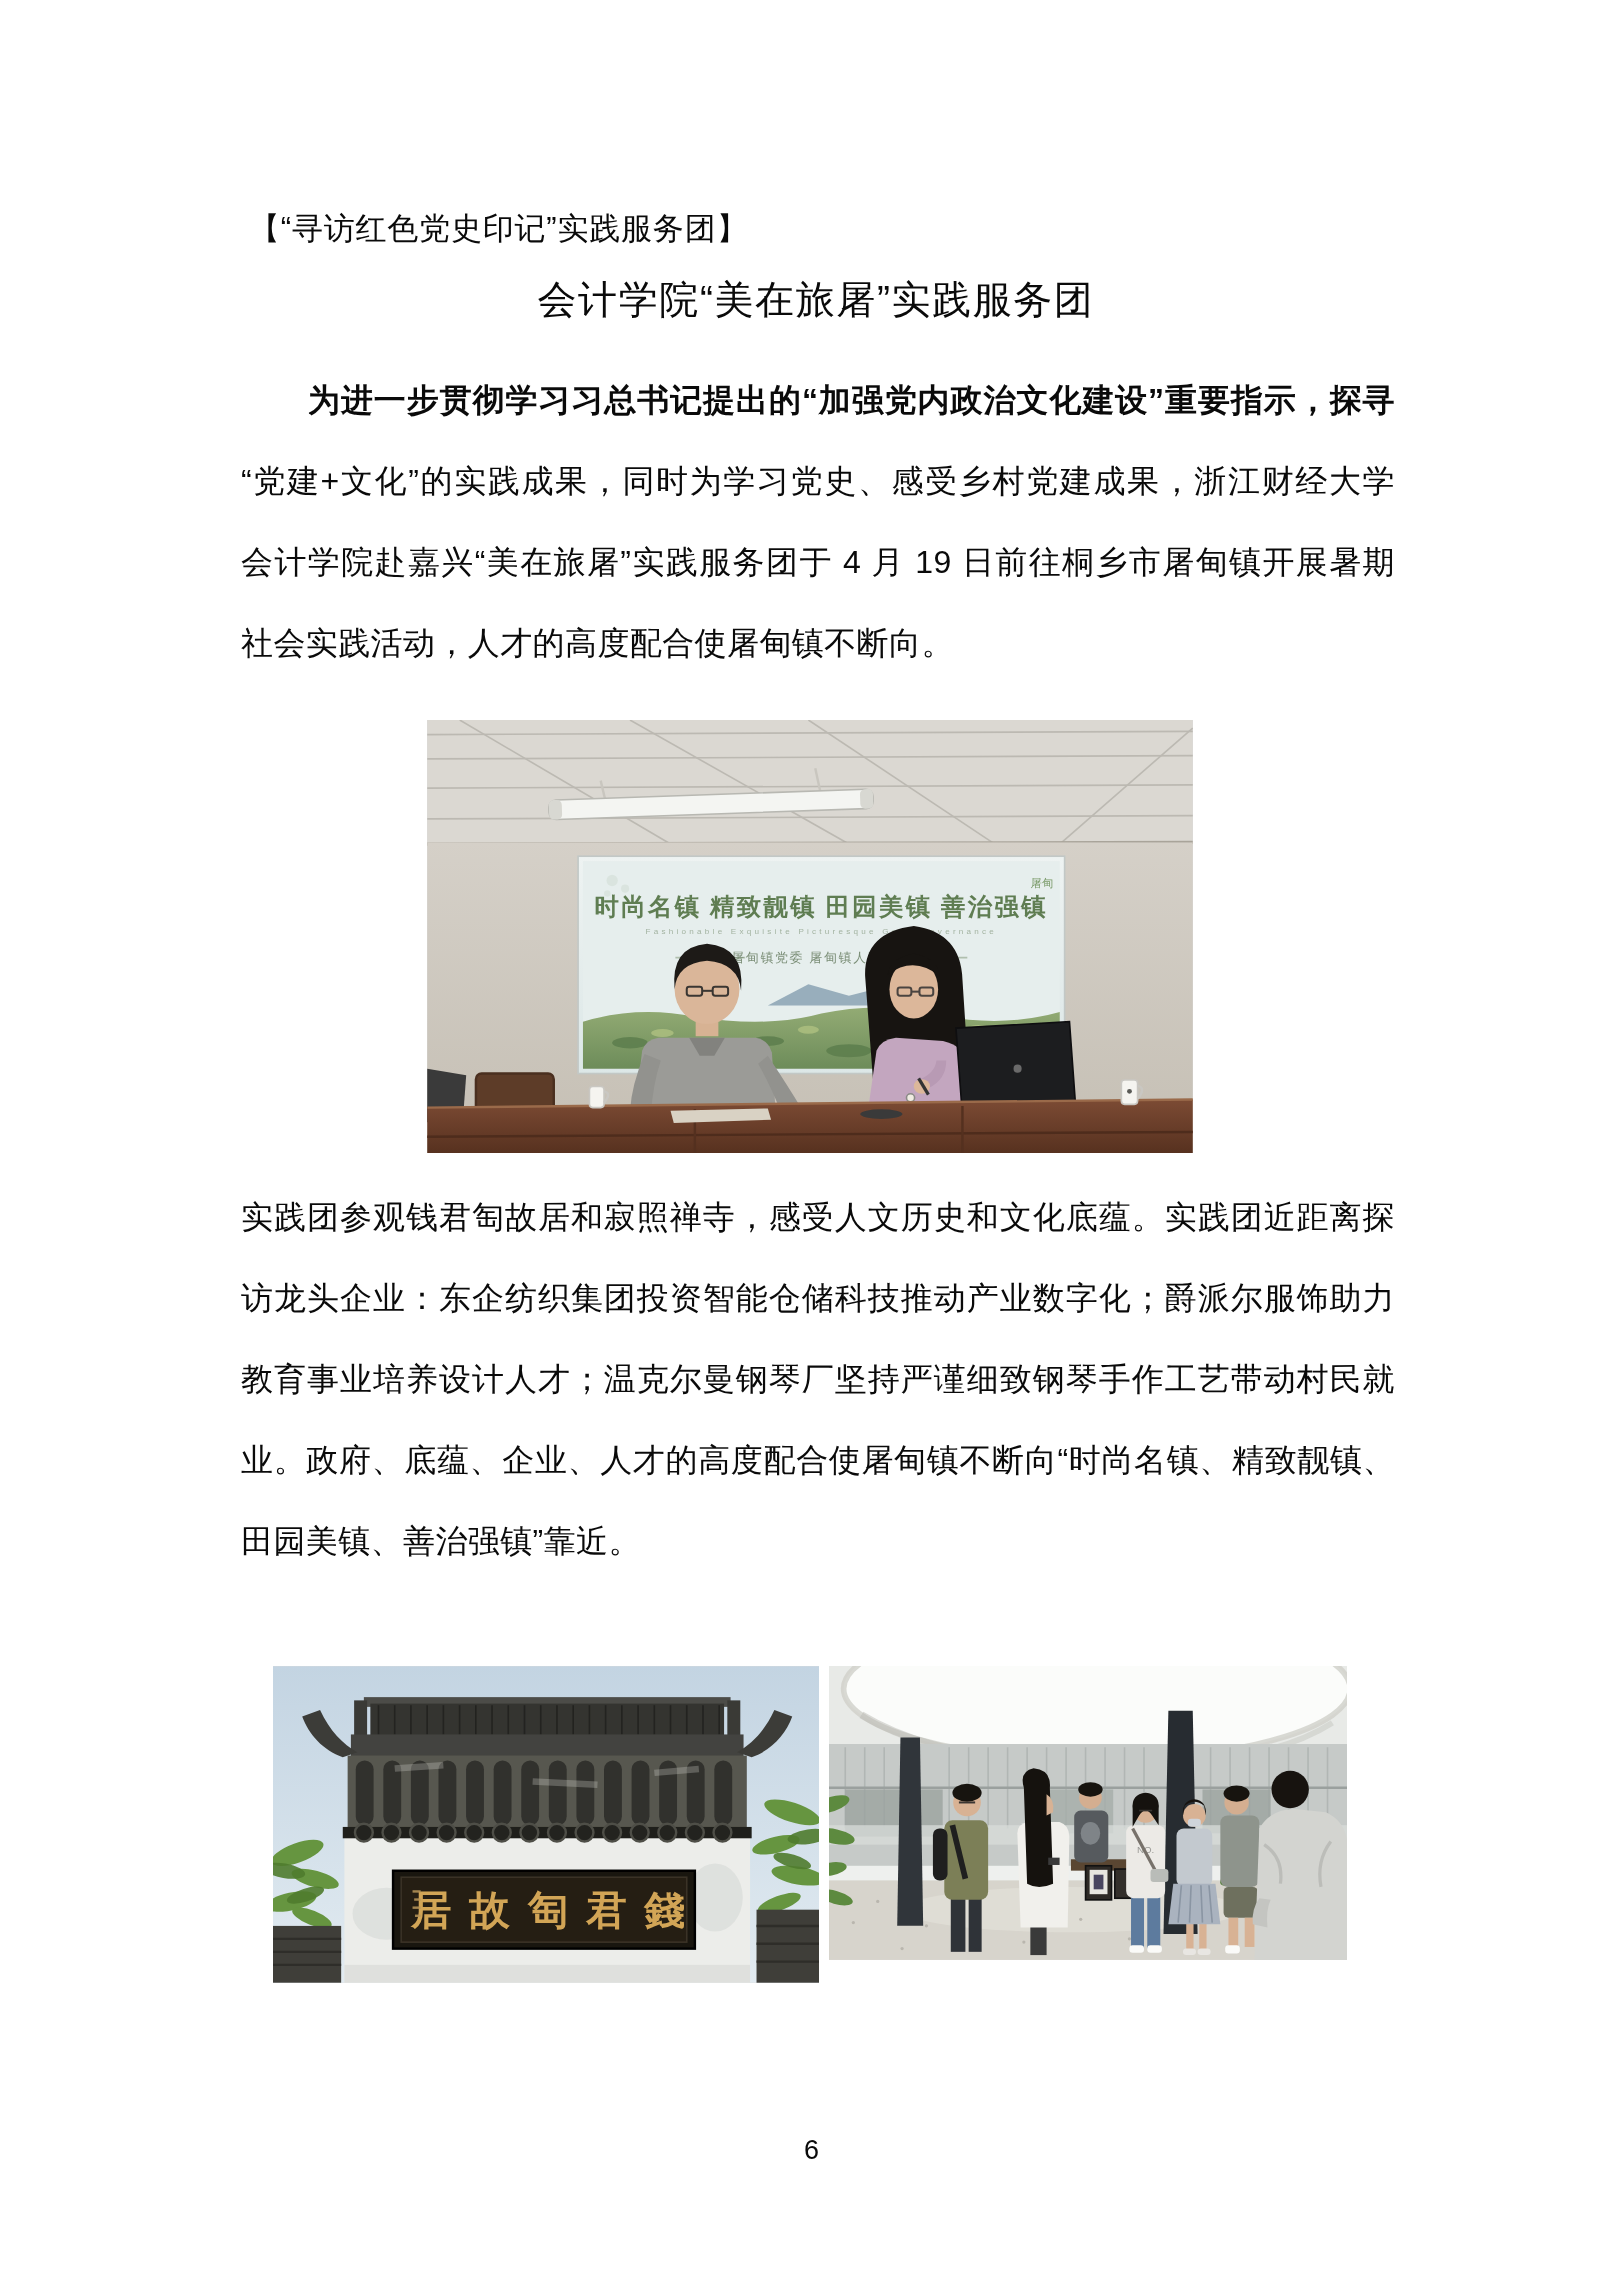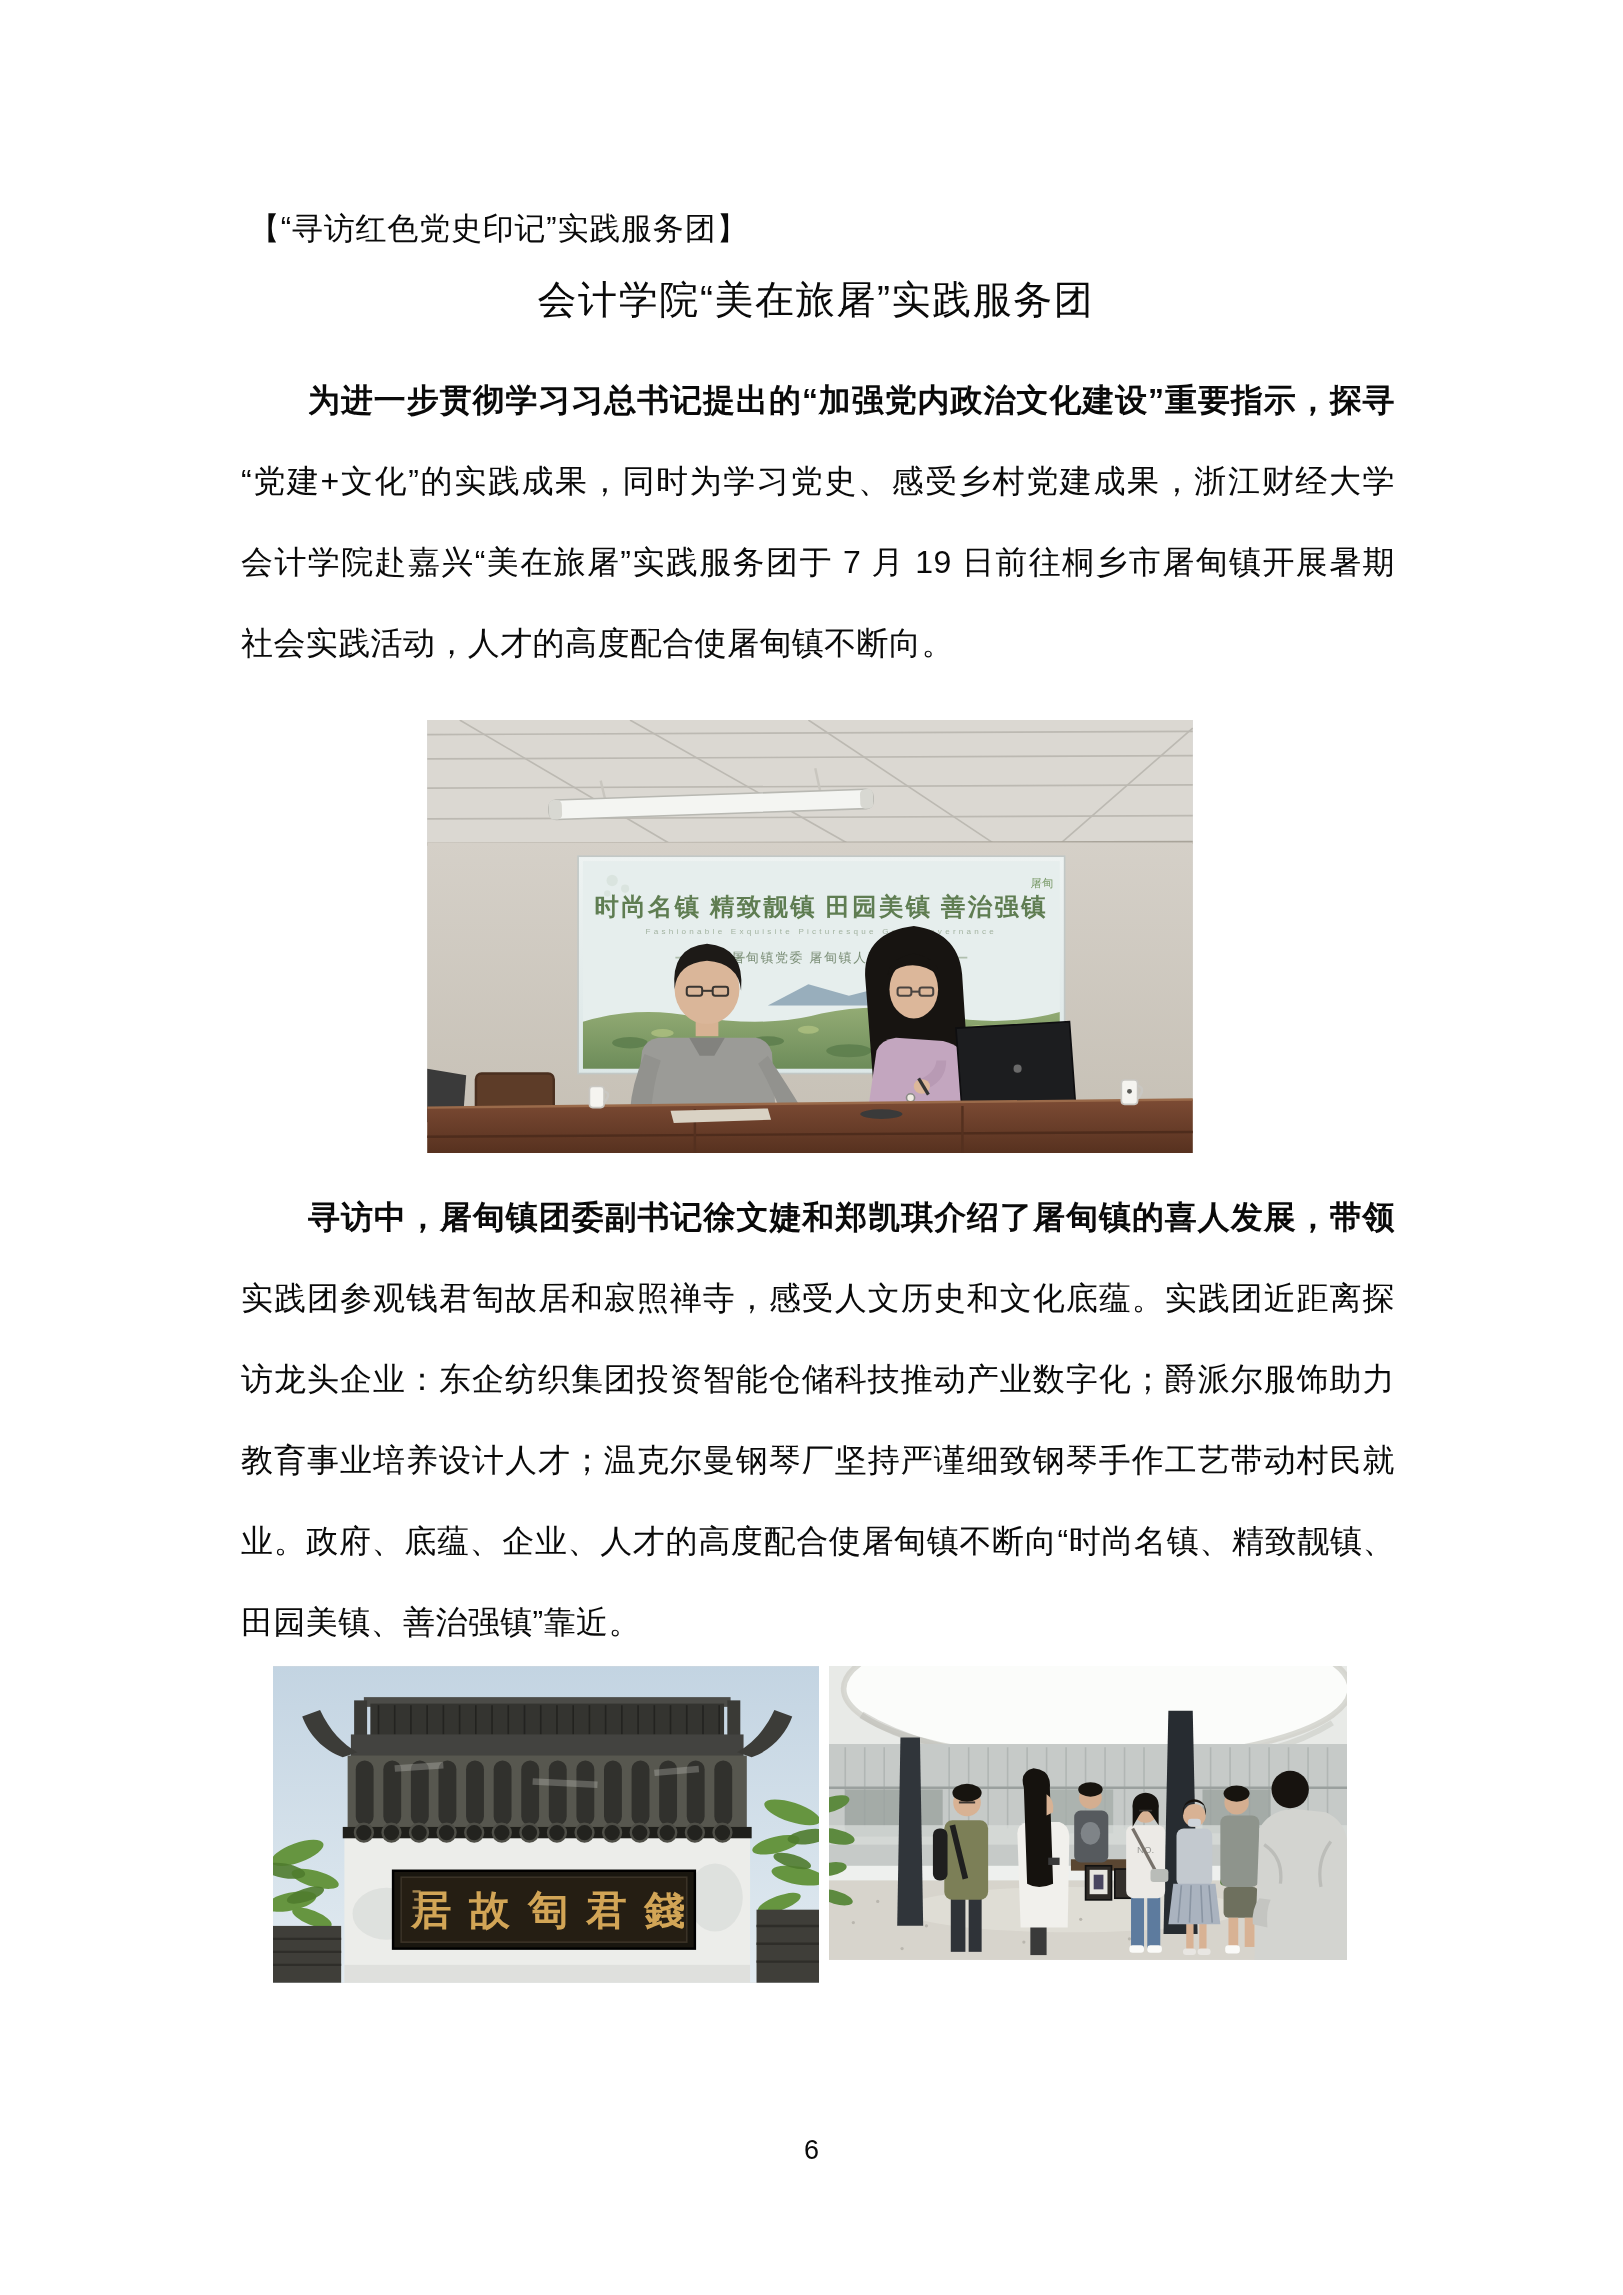--- a/index.html
+++ b/index.html
@@ -30,21 +30,21 @@
 
 <div id="page">
 
   <div id="section-heading" class="abs">【“寻访红色党史印记”实践服务团】</div>
 
   <div id="doc-title" class="abs">会计学院“美在旅屠”实践服务团</div>
 
   <div id="para1" class="abs para">
     <div class="pline first">为进一步贯彻学习习总书记提出的“加强党内政治文化建设”重要指示，探寻</div>
     <div class="pline">“党建+文化”的实践成果，同时为学习党史、感受乡村党建成果，浙江财经大学</div>
-    <div class="pline">会计学院赴嘉兴“美在旅屠”实践服务团于 7 月 19 日前往桐乡市屠甸镇开展暑期</div>
+    <div class="pline">会计学院赴嘉兴“美在旅屠”实践服务团于 4 月 19 日前往桐乡市屠甸镇开展暑期</div>
     <div class="pline last">社会实践活动，人才的高度配合使屠甸镇不断向。</div>
   </div>
 
   <div id="photo-meeting" class="abs photo">
     <svg width="766" height="433" viewBox="0 0 944 534">
       <defs>
         <linearGradient id="wallG" x1="0" y1="0" x2="0" y2="1">
           <stop offset="0" stop-color="#d5d0c8"></stop>
             <stop offset="1" stop-color="#c5bfb4"></stop>
         </linearGradient>
@@ -181,21 +181,20 @@
       </g>
       <g>
         <rect x="856" y="444" width="20" height="30" rx="4" fill="#f5f4f0" stroke="#c9c7c2" stroke-width="2"></rect>
         <path d="M876,451 q11,3 0,16" fill="none" stroke="#c9c7c2" stroke-width="3"></path>
         <circle cx="866" cy="458" r="3" fill="#5a5a56"></circle>
       </g>
     </svg>
   </div>
 
   <div id="para2" class="abs para">
-    <div class="pline first">寻访中，屠甸镇团委副书记徐文婕和郑凯琪介绍了屠甸镇的喜人发展，带领</div>
     <div class="pline">实践团参观钱君匋故居和寂照禅寺，感受人文历史和文化底蕴。实践团近距离探</div>
     <div class="pline">访龙头企业：东企纺织集团投资智能仓储科技推动产业数字化；爵派尔服饰助力</div>
     <div class="pline">教育事业培养设计人才；温克尔曼钢琴厂坚持严谨细致钢琴手作工艺带动村民就</div>
     <div class="pline">业。政府、底蕴、企业、人才的高度配合使屠甸镇不断向“时尚名镇、精致靓镇、</div>
     <div class="pline last">田园美镇、善治强镇”靠近。</div>
   </div>
 
   <div id="photo-gate" class="abs photo">
     <svg width="546" height="317" viewBox="0 0 673 390">
       <defs>

